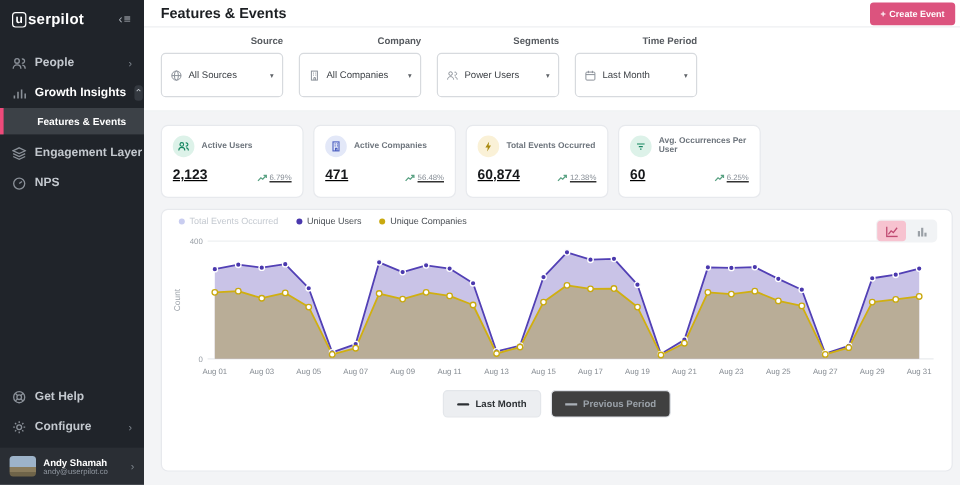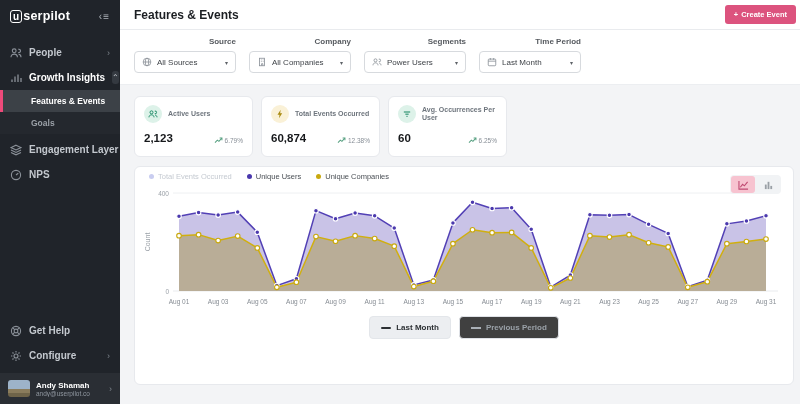--- a/index.html
+++ b/index.html
@@ -29,36 +29,36 @@
   .uemail { font-size:6.5px; color:#9097a0; white-space:nowrap; }
 
   
   .main { flex:1; position:relative; background:#f3f4f6; display:flex; flex-direction:column; padding-right:7px; }
   .topbar { height:30px; background:#fff; border-bottom:1px solid #e9ebee; display:flex; align-items:center; justify-content:space-between; padding:0 12px 0 14px; }
   .page-title { font-size:12px; font-weight:bold; color:#1c1f23; }
   .create-btn { background:#dc537e; color:#fff; font-size:7.5px; font-weight:600; border:none; border-radius:3px; padding:5px 9px; display:flex; align-items:center; gap:3px; cursor:pointer; }
 
   .filterbar { background:#fff; border-bottom:1px solid #eceef1; padding:7px 14px 11px; display:flex; gap:13px; }
   .flabel { font-size:8px; font-weight:600; color:#575b60; margin-bottom:5px;text-align:right; }
-  .fselect { width:102px; height:22px; background:#fff; border:1px solid #d7dade; border-radius:4px; display:flex; align-items:center; gap:5px; padding:0 7px; cursor:pointer; }
+  .fselect { width:102px; height:37px; background:#fff; border:1px solid #d7dade; border-radius:4px; display:flex; align-items:center; gap:5px; padding:0 7px; cursor:pointer; }
   .fselect .ficon { width:10px; height:10px; color:#8b9199; flex:none; }
   .fvalue { flex:1; font-size:8px; color:#3f4348; white-space:nowrap; }
   .fcaret { font-size:6px; color:#5f6368; }
 
   .content { flex:1; padding:11px 14px; }
   .cards { display:flex; gap:8px; }
   .card { width:119px; height:61px; background:#fff; border:1px solid #e7e9ed; border-radius:6px; padding:8px 9px; }
   .card-top { display:flex; align-items:center; gap:6px; }
   .cicon { width:18px; height:18px; border-radius:50%; display:flex; align-items:center; justify-content:center; flex:none; }
   .cicon svg { width:10px; height:10px; }
   .ic-green { background:#ddf2e9; color:#13855f; }
   .ic-blue { background:#e3e8f8; color:#4d5fc0; }
   .ic-yellow { background:#faf1d7; color:#a98a10; }
   .clabel { font-size:7px; font-weight:600; color:#6e757d; line-height:1.1; }
-  .card-bottom { display:flex; align-items:flex-end; justify-content:space-between; margin-top:9px; }
+  .card-bottom { display:flex; align-items:flex-end; justify-content:space-between; margin-top:9px;text-decoration:underline; }
   .cvalue { font-size:11.5px; font-weight:bold; color:#16181b; }
   .ctrend { display:flex; align-items:center; gap:2px; }
   .ctrend svg { width:9px; height:7px; color:#58a182; }
   .cchange { font-size:6.5px; color:#878e96; }
 
   .panel { margin-top:9px; background:#fff; border:1px solid #e7e9ed; border-radius:6px; height:219px; position:relative; }
   .panel-title { font-size:11px; font-weight:bold; color:#1a1d21; padding:9px 14px 0; }
   .toggle-group { position:absolute; top:8px; right:12px; display:flex; gap:1px; background:#f1f3f5; border-radius:4px; padding:1px; }
   .tbtn { width:24px; height:17px; border:none; border-radius:3px; display:flex; align-items:center; justify-content:center; cursor:pointer; background:transparent; color:#9aa0a6; }
   .tbtn.active { background:#f7c3d0; color:#c04a72; }
@@ -108,23 +108,20 @@
             <path d="M11 10V6"></path>
           </svg>
         <span class="nlabel" style="color:#fff">Growth Insights</span>
         <span class="chev-up-btn">⌃</span>
       </div>
 
       <div class="submenu">
         <div class="sub-item active">
           <span>Features &amp; Events</span>
         </div>
-        <div class="sub-item">
-          <span>Goals</span>
-        </div>
       </div>
 
       <div class="nav-item" style="margin-top:3px">
         <svg class="nicon" viewBox="0 0 12 12" fill="none" stroke="currentColor" stroke-width="1.1">
             <path d="M6 1.2 11 3.6 6 6 1 3.6Z"></path>
             <path d="M1 6l5 2.4L11 6"></path>
             <path d="M1 8.4l5 2.4 5-2.4"></path>
           </svg>
         <span class="nlabel">Engagement Layer</span>
         <span class="nchev">›</span>
@@ -246,20 +243,41 @@
             <span class="ctrend">
               <svg viewBox="0 0 10 8" fill="none" stroke="currentColor" stroke-width="1.2">
                   <path d="M1 6.5 3.7 3.6 5.5 5 8.8 1.4"></path>
                   <path d="M6.3 1.2h2.6v2.6"></path>
                 </svg>
               <span class="cchange">6.79%</span>
             </span>
           </div>
         </div>
 
+        <div class="card">
+          <div class="card-top">
+            <span class="cicon ic-blue">
+                <svg viewBox="0 0 12 12" fill="none" stroke="currentColor" stroke-width="1.1">
+                  <rect x="3" y="1.5" width="6" height="9"></rect>
+                  <path d="M4.7 3.5h.9M6.9 3.5h.9M4.7 5.5h.9M6.9 5.5h.9M5.5 10.5V8h1.5v2.5"></path>
+                </svg>
+              </span>
+            <span class="clabel">Active Companies</span>
+          </div>
+          <div class="card-bottom">
+            <span class="cvalue">471</span>
+            <span class="ctrend">
+              <svg viewBox="0 0 10 8" fill="none" stroke="currentColor" stroke-width="1.2">
+                  <path d="M1 6.5 3.7 3.6 5.5 5 8.8 1.4"></path>
+                  <path d="M6.3 1.2h2.6v2.6"></path>
+                </svg>
+              <span class="cchange">56.48%</span>
+            </span>
+          </div>
+        </div>
 
         <div class="card">
           <div class="card-top">
             <span class="cicon ic-yellow">
                 <svg viewBox="0 0 12 12" fill="currentColor">
                   <path d="M6.8 1 3 7h2.4L4.8 11l3.8-6H6.2L6.8 1Z"></path>
                 </svg>
               </span>
             <span class="clabel">Total Events Occurred</span>
           </div>

